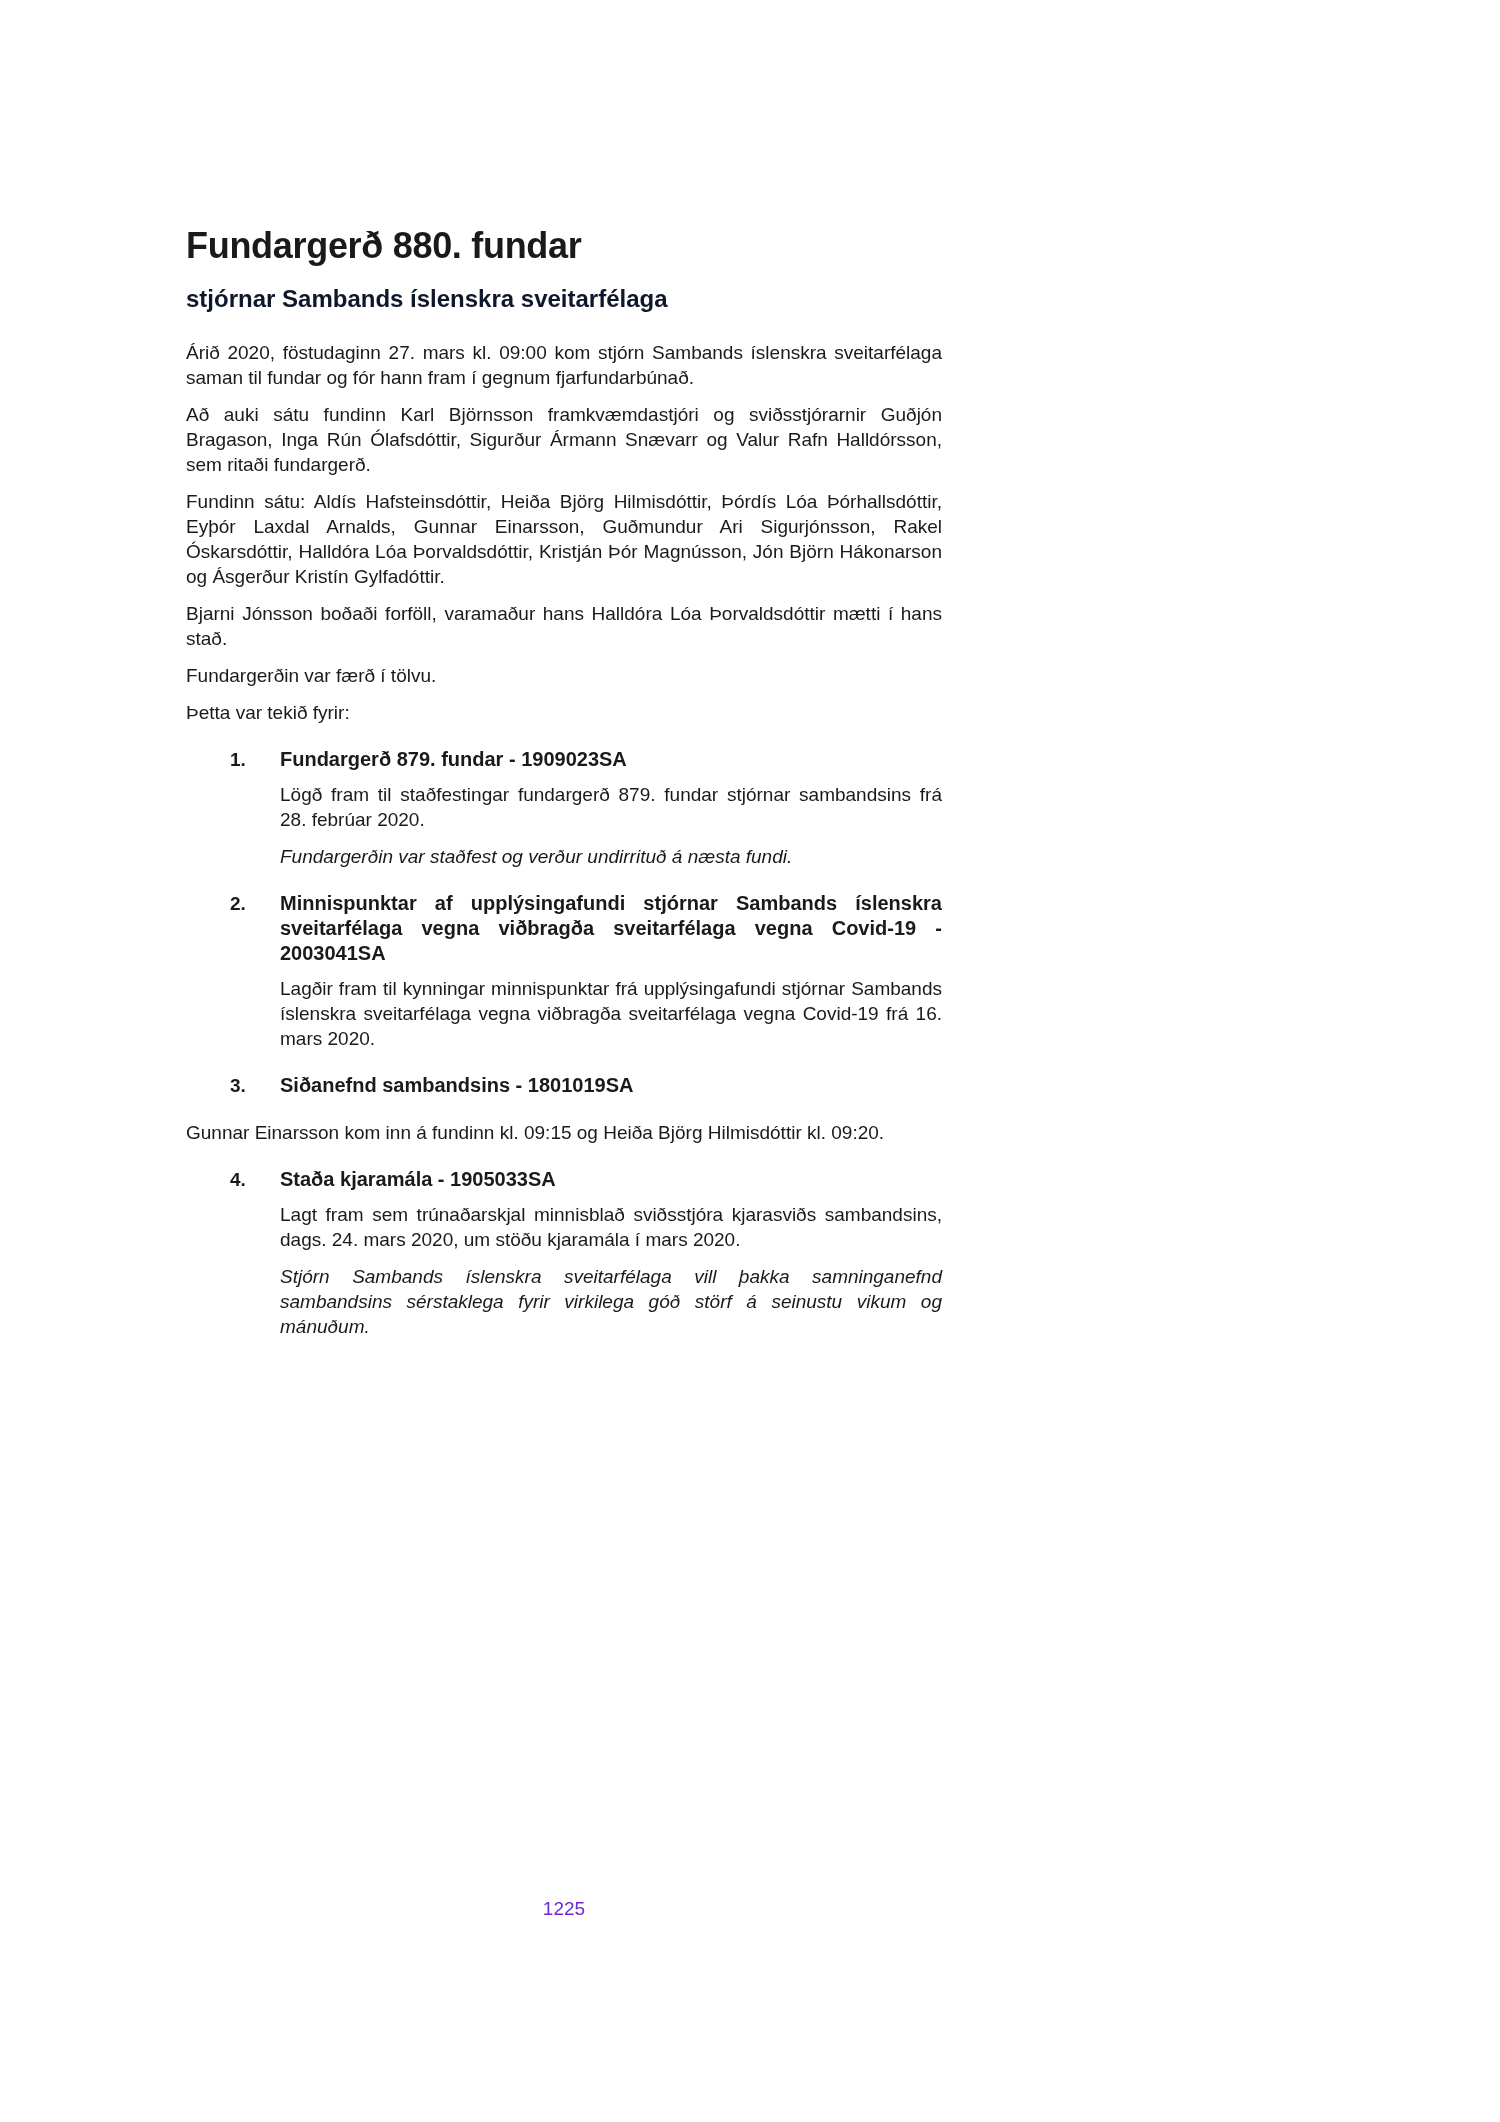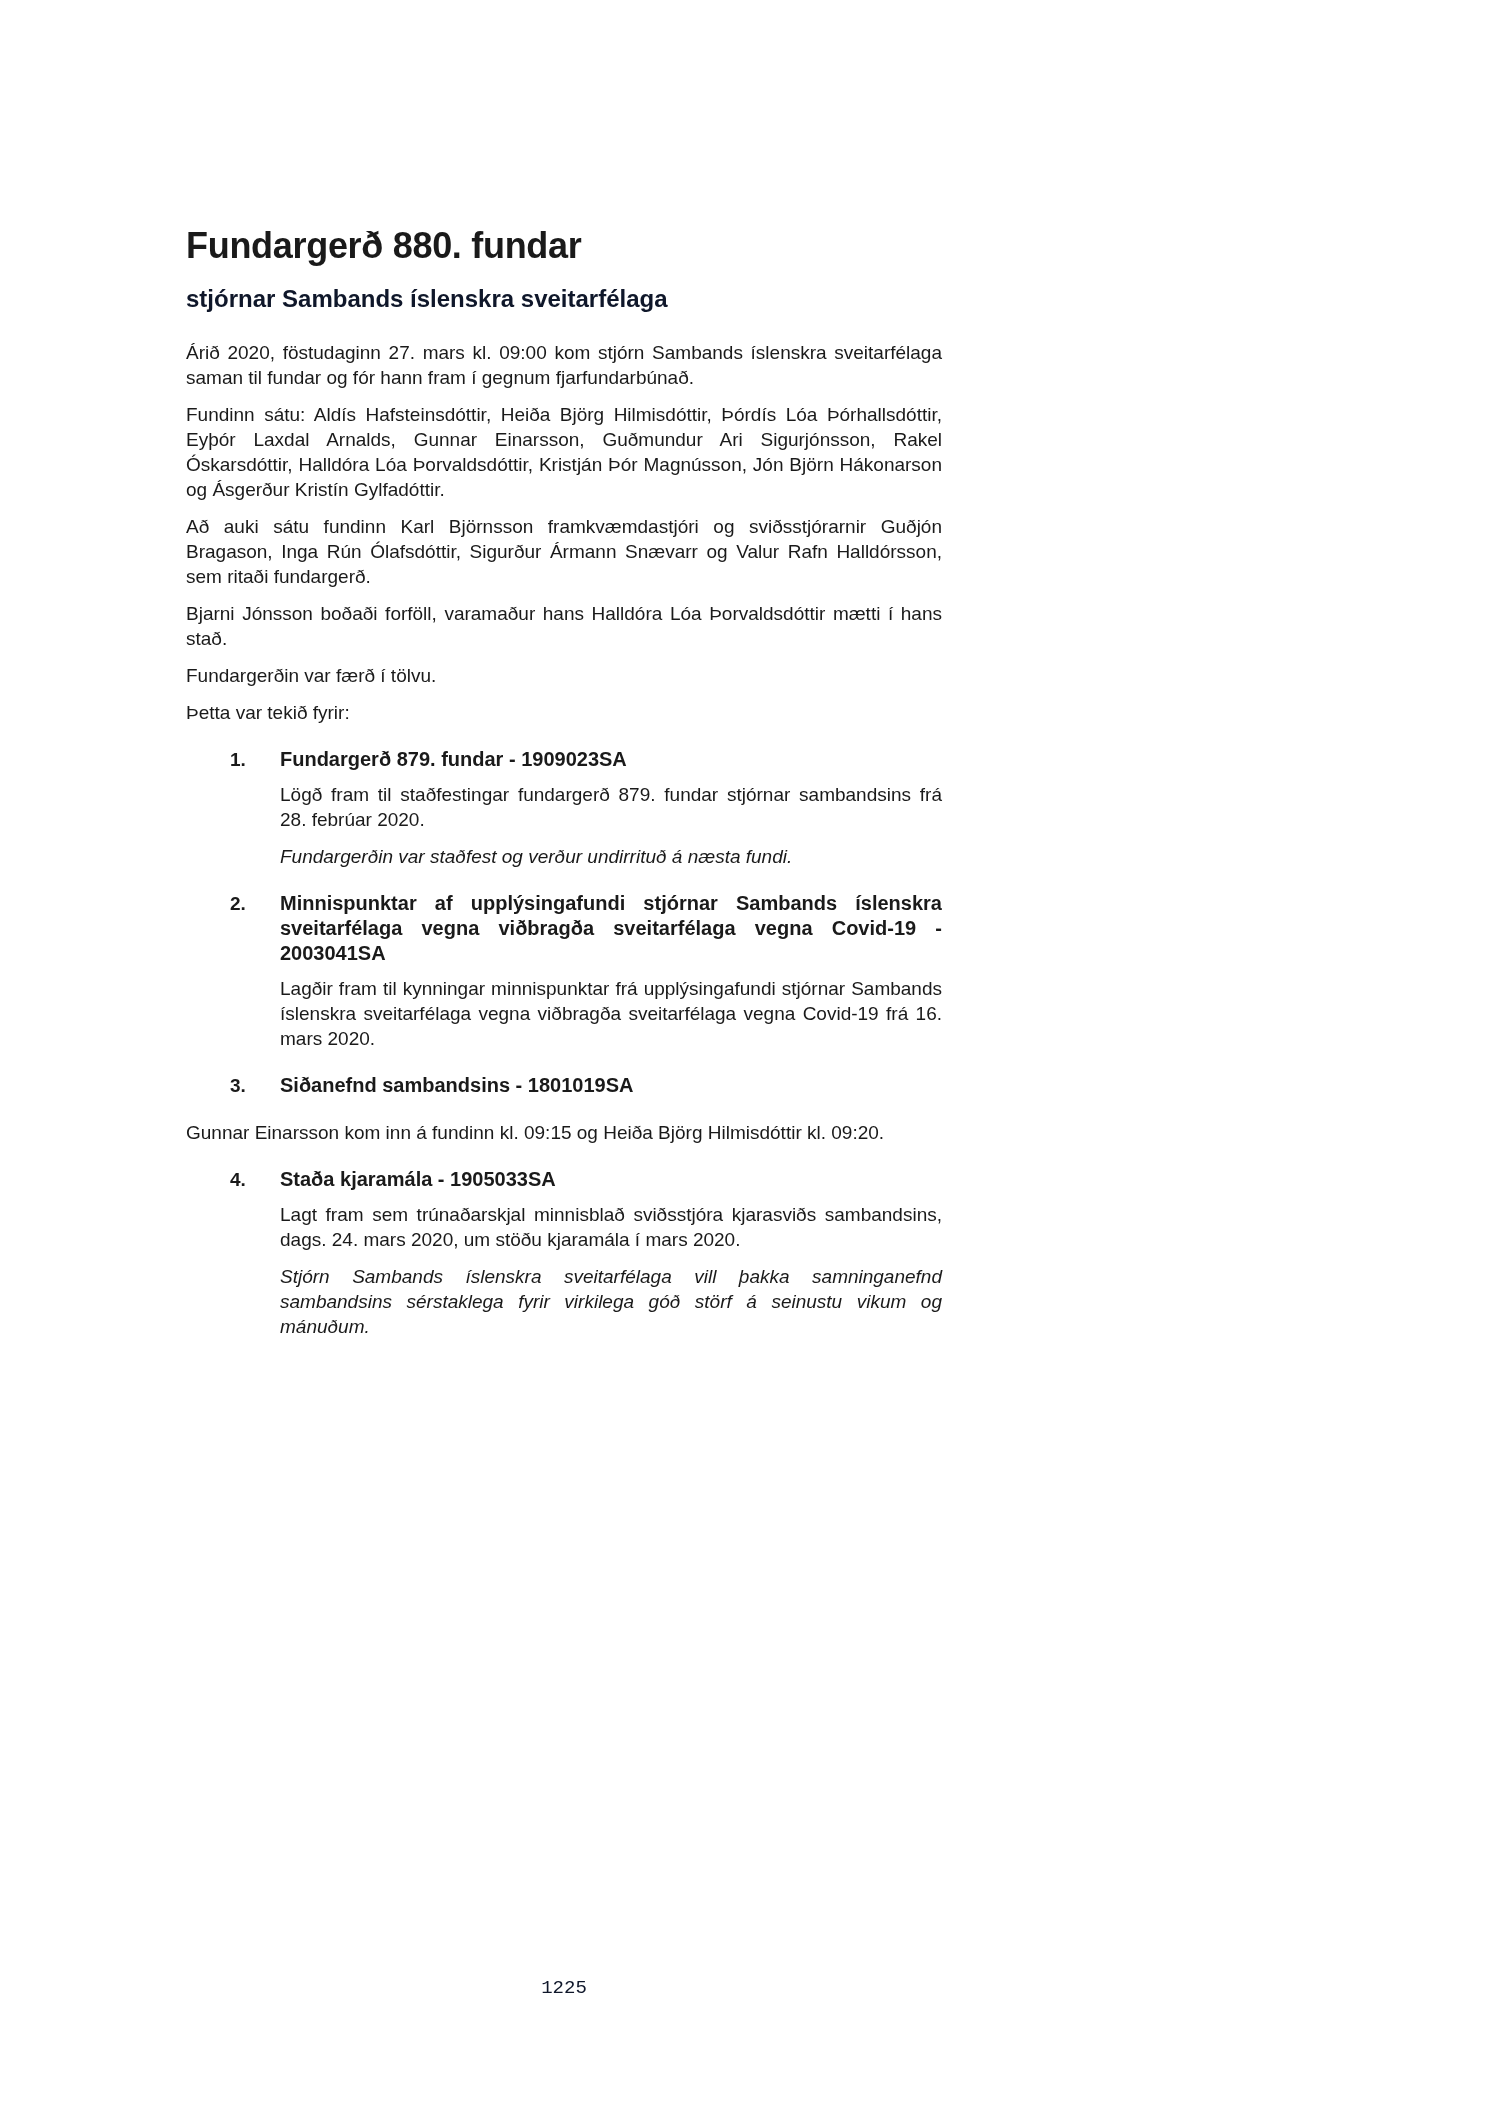--- a/index.html
+++ b/index.html
@@ -77,42 +77,41 @@
     margin-bottom: 12px;
   }
   .item-content p.body:last-child {
     margin-bottom: 0;
   }
   .italic {
     font-style: italic;
   }
   .page-number {
     position: absolute;
-    top: 1976px;
+    top: 1896px;
     left: 186px;
     width: 756px;
     text-align: center;
     font-size: 19px;
     line-height: 25px;
-    color: #0f172a;
-    font-family: Liberation Mono, monospace;
+    color: #6d28d9;
   }
 </style>
 </head>
 <body>
 
 <div class="page">
   <main class="content">
 
     <h1 class="title">Fundargerð 880. fundar</h1>
     <h2 class="subtitle">stjórnar Sambands íslenskra sveitarfélaga</h2>
 
     <p class="body">Árið 2020, föstudaginn 27. mars kl. 09:00 kom stjórn Sambands íslenskra sveitarfélaga saman til fundar og fór hann fram í gegnum fjarfundarbúnað.</p>
+    <p class="body">Að auki sátu fundinn Karl Björnsson framkvæmdastjóri og sviðsstjórarnir Guðjón Bragason, Inga Rún Ólafsdóttir, Sigurður Ármann Snævarr og Valur Rafn Halldórsson, sem ritaði fundargerð.</p>
     <p class="body">Fundinn sátu: Aldís Hafsteinsdóttir, Heiða Björg Hilmisdóttir, Þórdís Lóa Þórhallsdóttir, Eyþór Laxdal Arnalds, Gunnar Einarsson, Guðmundur Ari Sigurjónsson, Rakel Óskarsdóttir, Halldóra Lóa Þorvaldsdóttir, Kristján Þór Magnússon, Jón Björn Hákonarson og Ásgerður Kristín Gylfadóttir.</p>
-    <p class="body">Að auki sátu fundinn Karl Björnsson framkvæmdastjóri og sviðsstjórarnir Guðjón Bragason, Inga Rún Ólafsdóttir, Sigurður Ármann Snævarr og Valur Rafn Halldórsson, sem ritaði fundargerð.</p>
     <p class="body">Bjarni Jónsson boðaði forföll, varamaður hans Halldóra Lóa Þorvaldsdóttir mætti í hans stað.</p>
     <p class="body">Fundargerðin var færð í tölvu.</p>
     <p class="body">Þetta var tekið fyrir:</p>
 
     <section class="item">
       <span class="num">1.</span>
       <div class="item-content">
         <p class="item-heading">Fundargerð 879. fundar - 1909023SA</p>
         <p class="body">Lögð fram til staðfestingar fundargerð 879. fundar stjórnar sambandsins frá 28. febrúar 2020.</p>
         <p class="body italic">Fundargerðin var staðfest og verður undirrituð á næsta fundi.</p>

